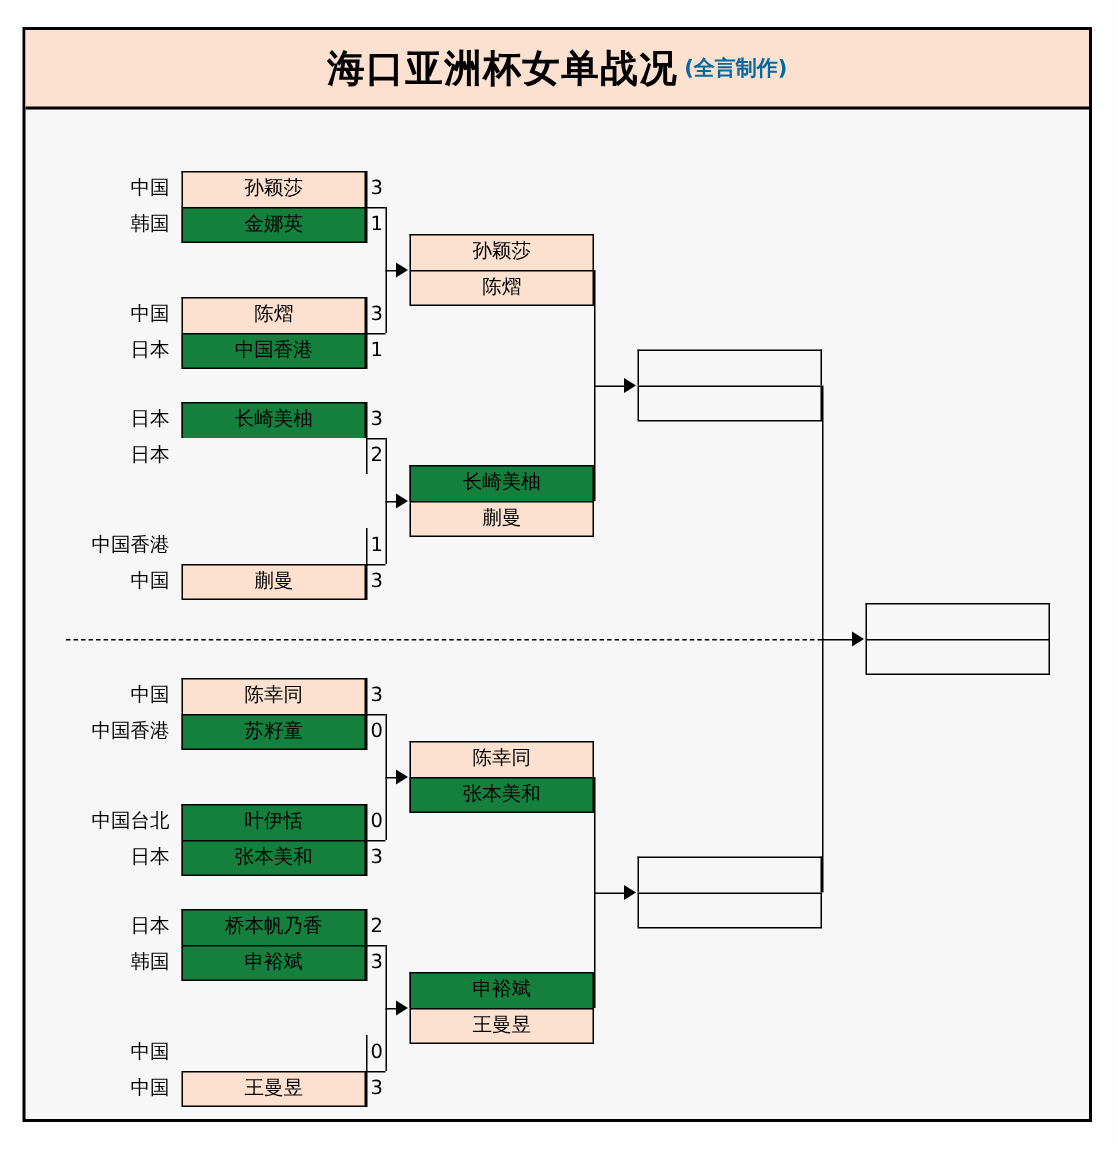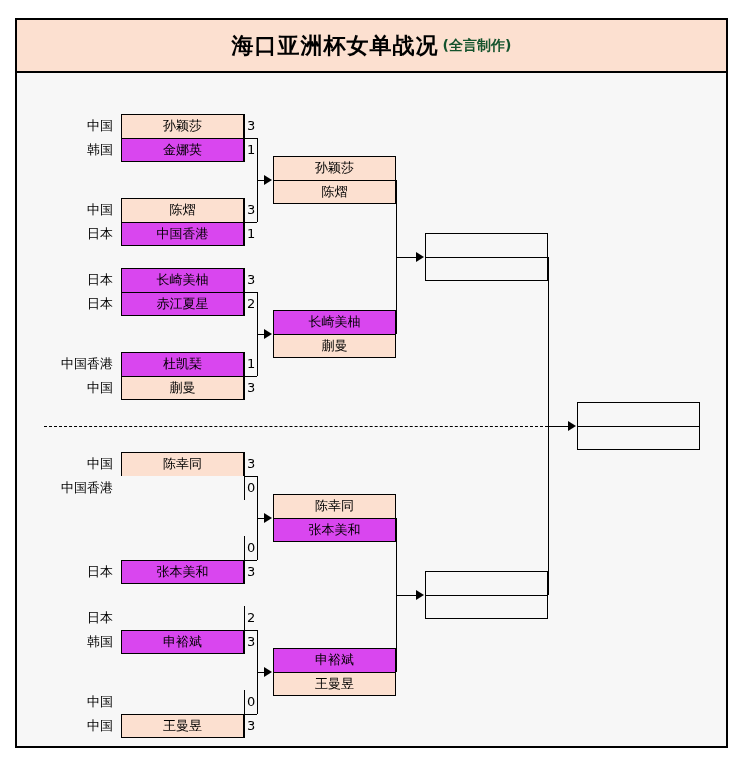--- a/index.html
+++ b/index.html
@@ -31,29 +31,29 @@
     width: 709px;
     height: 53px;
     background: #fce0d0;
     border-bottom: 2px solid #000000;
     box-sizing: border-box;
     display: flex;
     align-items: center;
     justify-content: center;
   }
   #title-main {
-    font-size: 22px;
+    font-size: 25px;
     font-weight: bold;
     color: #000000;
     letter-spacing: 1px;
   }
   #title-sub {
     font-size: 14px;
     font-weight: bold;
-    color: #14532d;
+    color: #0369a1;
     margin-left: 4px;
   }
 
   #canvas {
     position: absolute;
     left: 0;
     top: 53px;
     width: 709px;
     height: 495px;
     text-decoration: underline;
@@ -66,21 +66,21 @@
     text-align: right;
     white-space: nowrap;
     line-height: 24px;
     height: 24px;
   }
 
   .cell {
     position: absolute;
     box-sizing: border-box;
     border: 1px solid #000000;
-    background: #d946ef;
+    background: #15803d;
     font-size: 13px;
     color: #000000;
     text-align: center;
     line-height: 22px;
     height: 24px;
     white-space: nowrap;
     overflow: hidden;
   }
   .cell.hl { background: #fce0d0; }
   .cell.nb-top { border-bottom-width: 0; }
@@ -139,38 +139,40 @@
       <div class="country" style="left:0px;top:125px;width:96px;">中国</div>
       <div class="cell hl nb-top" style="left:104px;top:125px;width:123px;">陈熠</div>
       <div class="score" style="left:227px;top:125px;width:19px;">3</div>
       <div class="country" style="left:0px;top:149px;width:96px;">日本</div>
       <div class="cell" style="left:104px;top:149px;width:123px;">中国香港</div>
       <div class="score" style="left:227px;top:149px;width:19px;">1</div>
       <div class="country" style="left:0px;top:195px;width:96px;">日本</div>
       <div class="cell nb-top" style="left:104px;top:195px;width:123px;">长崎美柚</div>
       <div class="score" style="left:227px;top:195px;width:19px;">3</div>
       <div class="country" style="left:0px;top:219px;width:96px;">日本</div>
-      <div class="cell" style="left:104px;top:219px;width:123px;">赤江夏星</div>
       <div class="score" style="left:227px;top:219px;width:19px;">2</div>
       <div class="country" style="left:0px;top:279px;width:96px;">中国香港</div>
-      <div class="cell nb-top" style="left:104px;top:279px;width:123px;">杜凯琹</div>
       <div class="score" style="left:227px;top:279px;width:19px;">1</div>
       <div class="country" style="left:0px;top:303px;width:96px;">中国</div>
       <div class="cell hl" style="left:104px;top:303px;width:123px;">蒯曼</div>
       <div class="score" style="left:227px;top:303px;width:19px;">3</div>
       <div class="country" style="left:0px;top:379px;width:96px;">中国</div>
       <div class="cell hl nb-top" style="left:104px;top:379px;width:123px;">陈幸同</div>
       <div class="score" style="left:227px;top:379px;width:19px;">3</div>
       <div class="country" style="left:0px;top:403px;width:96px;">中国香港</div>
+      <div class="cell" style="left:104px;top:403px;width:123px;">苏籽童</div>
       <div class="score" style="left:227px;top:403px;width:19px;">0</div>
+      <div class="country" style="left:0px;top:463px;width:96px;">中国台北</div>
+      <div class="cell nb-top" style="left:104px;top:463px;width:123px;">叶伊恬</div>
       <div class="score" style="left:227px;top:463px;width:19px;">0</div>
       <div class="country" style="left:0px;top:487px;width:96px;">日本</div>
       <div class="cell" style="left:104px;top:487px;width:123px;">张本美和</div>
       <div class="score" style="left:227px;top:487px;width:19px;">3</div>
       <div class="country" style="left:0px;top:533px;width:96px;">日本</div>
+      <div class="cell nb-top" style="left:104px;top:533px;width:123px;">桥本帆乃香</div>
       <div class="score" style="left:227px;top:533px;width:19px;">2</div>
       <div class="country" style="left:0px;top:557px;width:96px;">韩国</div>
       <div class="cell" style="left:104px;top:557px;width:123px;">申裕斌</div>
       <div class="score" style="left:227px;top:557px;width:19px;">3</div>
       <div class="country" style="left:0px;top:617px;width:96px;">中国</div>
       <div class="score" style="left:227px;top:617px;width:19px;">0</div>
       <div class="country" style="left:0px;top:641px;width:96px;">中国</div>
       <div class="cell hl" style="left:104px;top:641px;width:123px;">王曼昱</div>
       <div class="score" style="left:227px;top:641px;width:19px;">3</div>
       <div class="ln-v" style="left:227px;top:41px;height:48px;"></div>

